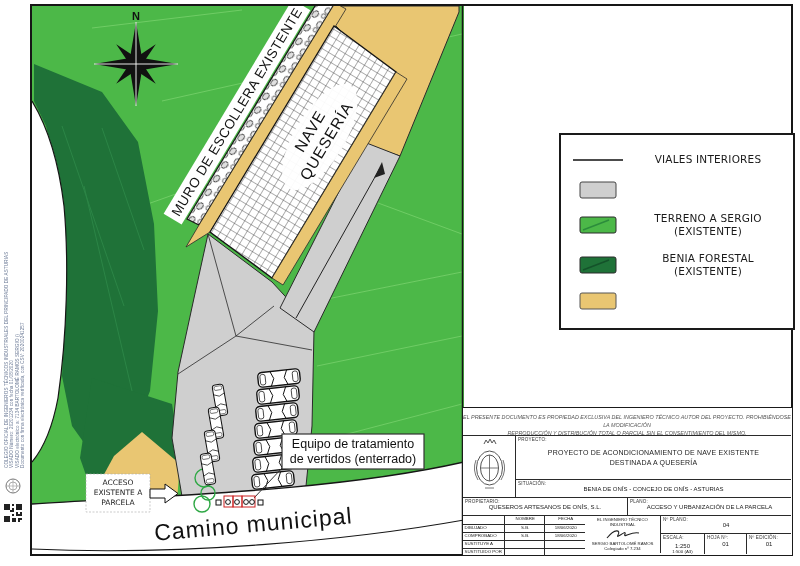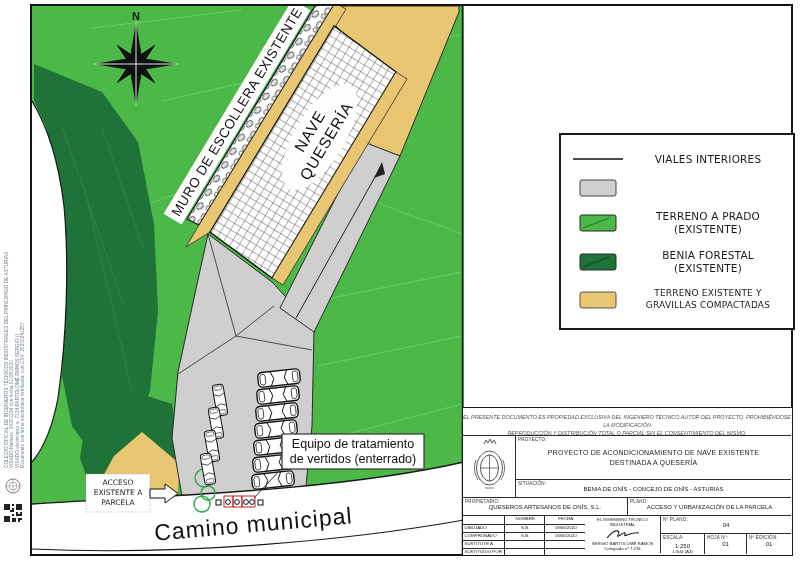--- a/index.html
+++ b/index.html
@@ -220,45 +220,41 @@
     </span>
   </div>
   <div class="legend-item">
     <span class="legend-sym">
       <svg width="38" height="18">
           <rect x="1" y="1" width="36" height="16" rx="2" stroke="#2a2a2a" stroke-width="1" fill="#4cb848"></rect>
           <line x1="4" y1="14" x2="30" y2="4" stroke="#2c8c3c" stroke-width="1.5"></line>
         </svg>
     </span>
     <span class="legend-lab">
-      <div>TERRENO A PRADO</div>
+      <div>TERRENO A SERGIO</div>
       <div>(EXISTENTE)</div>
     </span>
   </div>
   <div class="legend-item">
     <span class="legend-sym">
       <svg width="38" height="18">
           <rect x="1" y="1" width="36" height="16" rx="2" stroke="#2a2a2a" stroke-width="1" fill="#1f7238"></rect>
           <line x1="4" y1="14" x2="30" y2="4" stroke="#14522a" stroke-width="1.5"></line>
         </svg>
     </span>
     <span class="legend-lab">
       <div>BENIA FORESTAL</div>
       <div>(EXISTENTE)</div>
     </span>
   </div>
   <div class="legend-item small">
     <span class="legend-sym">
       <svg width="38" height="18">
           <rect x="1" y="1" width="36" height="16" rx="2" stroke="#555" stroke-width="1" fill="#e9c672"></rect>
         </svg>
-    </span>
-    <span class="legend-lab">
-      <div>TERRENO EXISTENTE Y</div>
-      <div>GRAVILLAS COMPACTADAS</div>
     </span>
   </div>
 </div>
 
 <div class="tblock">
   <div class="cell bb disc" style="left:0;top:0;width:328px;height:28px;">
     <div>EL PRESENTE DOCUMENTO ES PROPIEDAD EXCLUSIVA DEL INGENIERO TÉCNICO AUTOR DEL PROYECTO. PROHIBIÉNDOSE LA MODIFICACIÓN</div>
     <div>REPRODUCCIÓN Y DISTRIBUCIÓN TOTAL O PARCIAL SIN EL CONSENTIMIENTO DEL MISMO.</div>
   </div>
 

